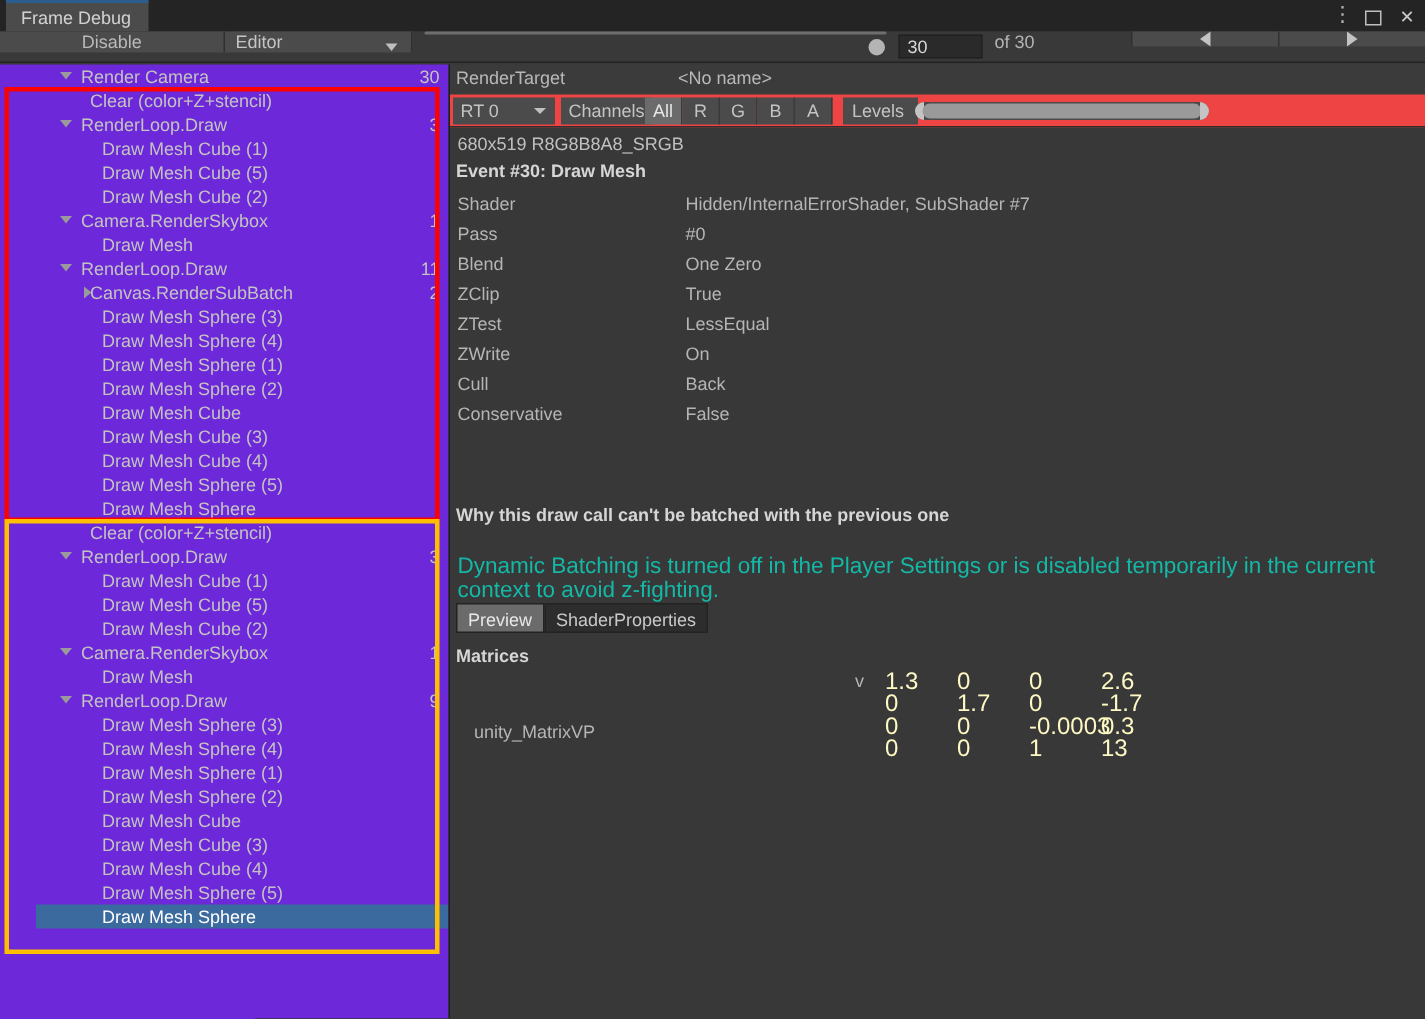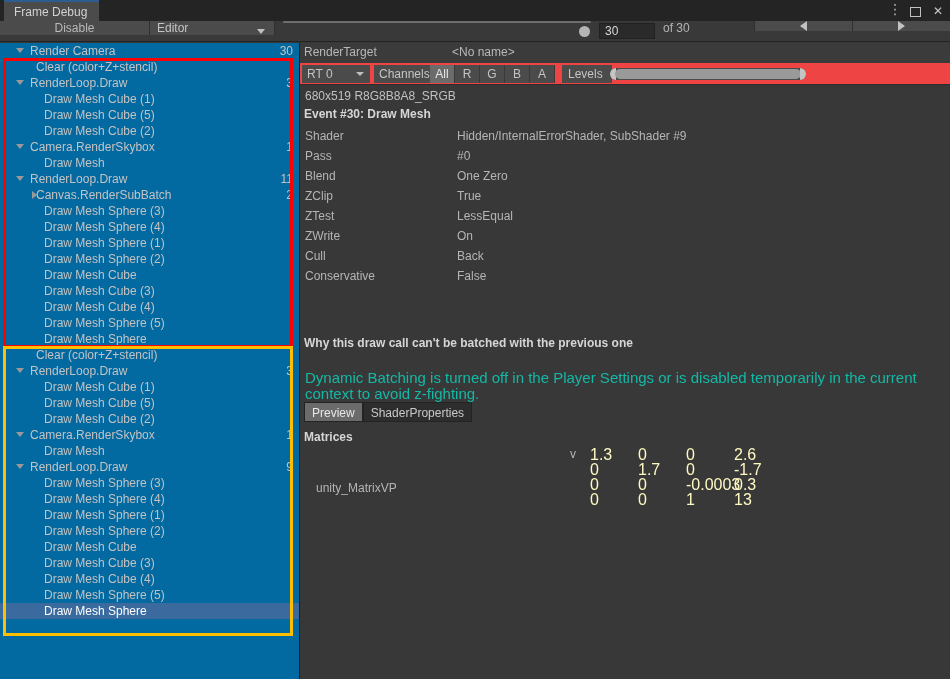--- a/index.html
+++ b/index.html
@@ -107,21 +107,21 @@
   }
   .tri-right {
     width: 0; height: 0;
     border-top: 5px solid transparent; border-bottom: 5px solid transparent;
     border-left: 7px solid #c3c3c3;
   }
 
   
   .treepanel {
     position: absolute; left: 0; top: 43px; width: 299px; height: 636px;
-    background: #0369a1; overflow: hidden;
+    background: #6d28d9; overflow: hidden; padding-left: 24px;
   }
   .divider {
     position: absolute; left: 299px; top: 43px; width: 1px; height: 636px;
     background: #1e1e1e;
   }
   .row {
     position: relative; height: 16px; line-height: 16px;
     font-size: 12px; color: #c3c3c3; white-space: nowrap;
   }
   .row .label { position: absolute; top: 0; }
@@ -459,21 +459,21 @@
         <div class="rh"></div>
       </div>
     </div>
 
     <div class="fmt">680x519 R8G8B8A8_SRGB</div>
     <div class="evt">Event #30: Draw Mesh</div>
 
     <div id="prop-list">
         <div class="prop" style="top: 86px;">
           <span class="k">Shader</span>
-          <span class="v">Hidden/InternalErrorShader, SubShader #9</span>
+          <span class="v">Hidden/InternalErrorShader, SubShader #7</span>
         </div>
         <div class="prop" style="top: 106px;">
           <span class="k">Pass</span>
           <span class="v">#0</span>
         </div>
         <div class="prop" style="top: 126px;">
           <span class="k">Blend</span>
           <span class="v">One Zero</span>
         </div>
         <div class="prop" style="top: 146px;">

